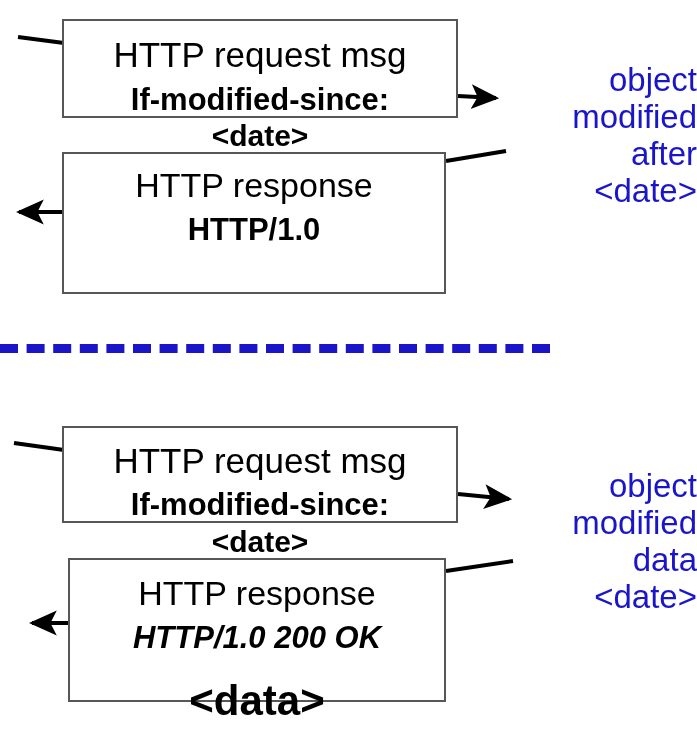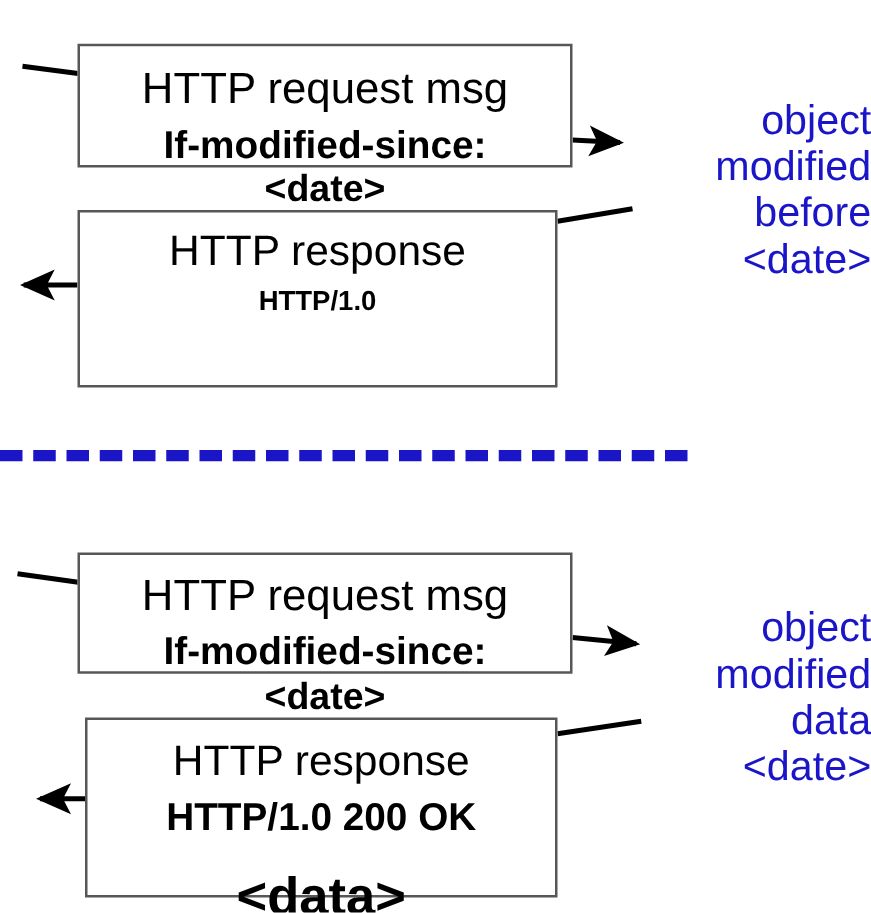--- a/index.html
+++ b/index.html
@@ -12,21 +12,20 @@
     height: 730px;
     position: relative;
     overflow: hidden;
     font-family: "Liberation Sans", sans-serif;
     -webkit-font-smoothing: antialiased;
   }
 
   .diagram {
     position: absolute;
     inset: 0;
-    margin-top: 16px;
   }
 
   
   .msg-box {
     position: absolute;
     background: #ffffff;
     border: 2px solid #575757;
     box-sizing: border-box;
     z-index: 3;
     overflow: visible;
@@ -113,40 +112,40 @@
 
   <div class="msg-box" style="left:62px; top:19px; width:396px; height:99px;">
     <div class="msg-line ln-regular" style="top:16px; font-size:35px;">HTTP request msg</div>
     <div class="msg-line ln-bold" style="top:63px; font-size:31px;">If-modified-since:</div>
   </div>
 
   <div class="overflow-text" style="left:62px; top:121px; width:396px; font-size:30px;">&lt;date&gt;</div>
 
   <div class="msg-box" style="left:62px; top:152px; width:384px; height:142px;">
     <div class="msg-line ln-regular" style="top:14px; font-size:34px;">HTTP response</div>
-    <div class="msg-line ln-bold" style="top:60px; font-size:22px;">HTTP/1.0</div>
+    <div class="msg-line ln-bold" style="top:60px; font-size:31px;">HTTP/1.0</div>
   </div>
 
   <div class="annotation" style="left:500px; top:62px; width:197px; font-size:33px;">
     <span class="anno-line">object</span>
     <span class="anno-line">modified</span>
-    <span class="anno-line">before</span>
+    <span class="anno-line">after</span>
     <span class="anno-line">&lt;date&gt;</span>
   </div>
 
   <div class="msg-box" style="left:62px; top:426px; width:396px; height:97px;">
     <div class="msg-line ln-regular" style="top:15px; font-size:35px;">HTTP request msg</div>
     <div class="msg-line ln-bold" style="top:61px; font-size:31px;">If-modified-since:</div>
   </div>
 
   <div class="overflow-text" style="left:62px; top:527px; width:396px; font-size:30px;">&lt;date&gt;</div>
 
   <div class="msg-box" style="left:68px; top:558px; width:378px; height:144px;">
     <div class="msg-line ln-regular" style="top:16px; font-size:34px;">HTTP response</div>
-    <div class="msg-line ln-bold" style="top:62px; font-size:31px;">HTTP/1.0 200 OK</div>
+    <div class="msg-line ln-bold" style="top:62px; font-size:31px;font-style:italic;">HTTP/1.0 200 OK</div>
     <div class="msg-line ln-bold" style="top:120px; font-size:42px;">&lt;data&gt;</div>
   </div>
 
   <div class="annotation" style="left:500px; top:468px; width:197px; font-size:33px;">
     <span class="anno-line">object</span>
     <span class="anno-line">modified</span>
     <span class="anno-line">data</span>
     <span class="anno-line">&lt;date&gt;</span>
   </div>
 

